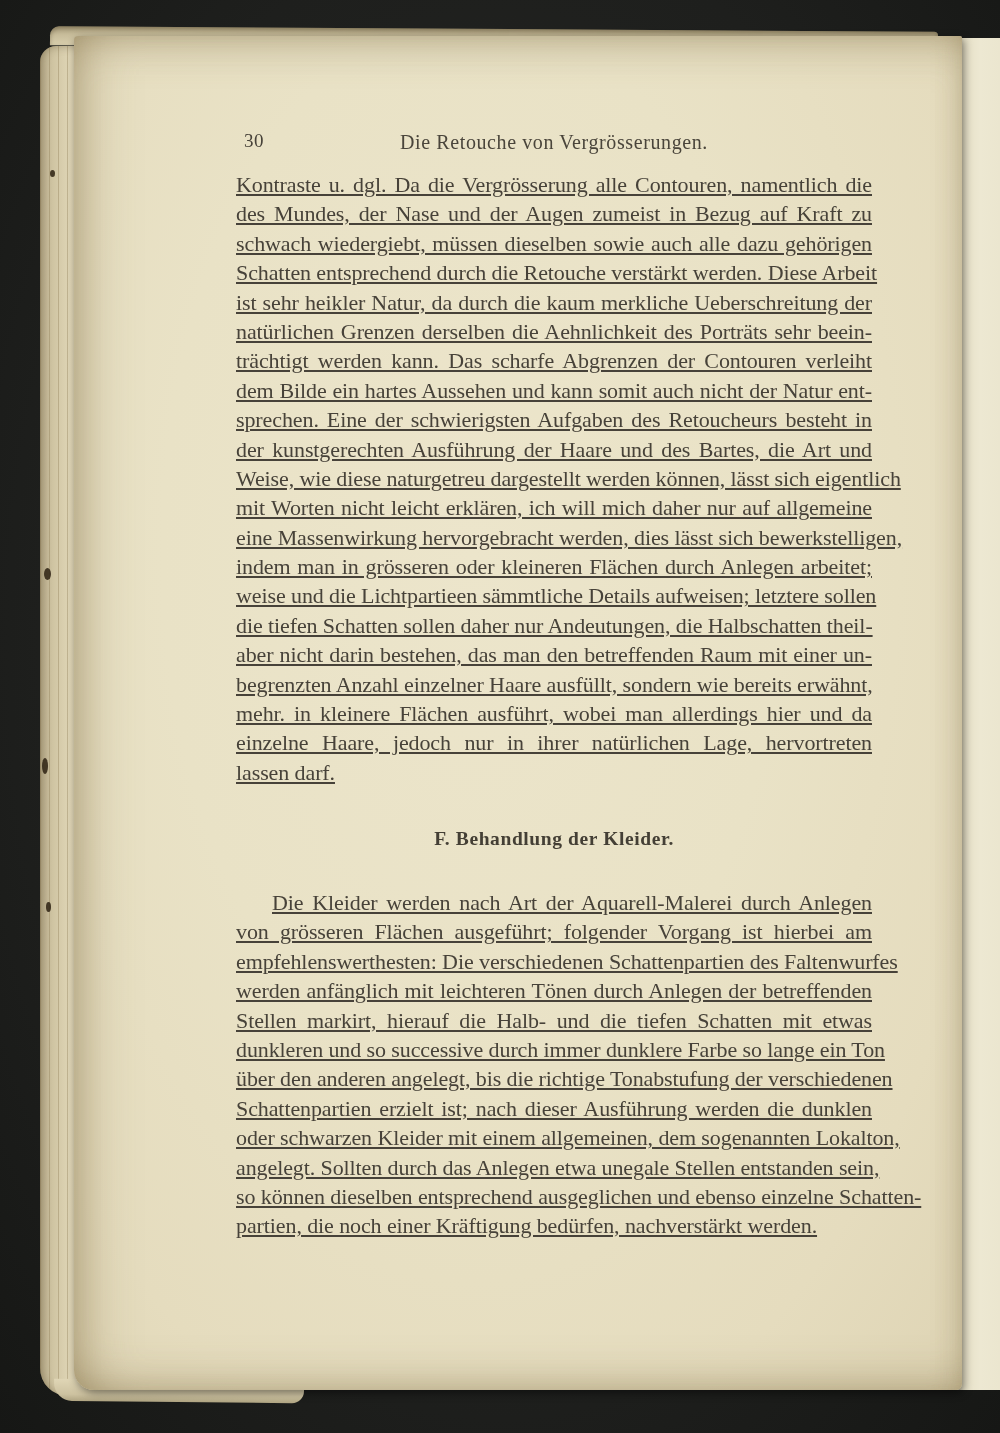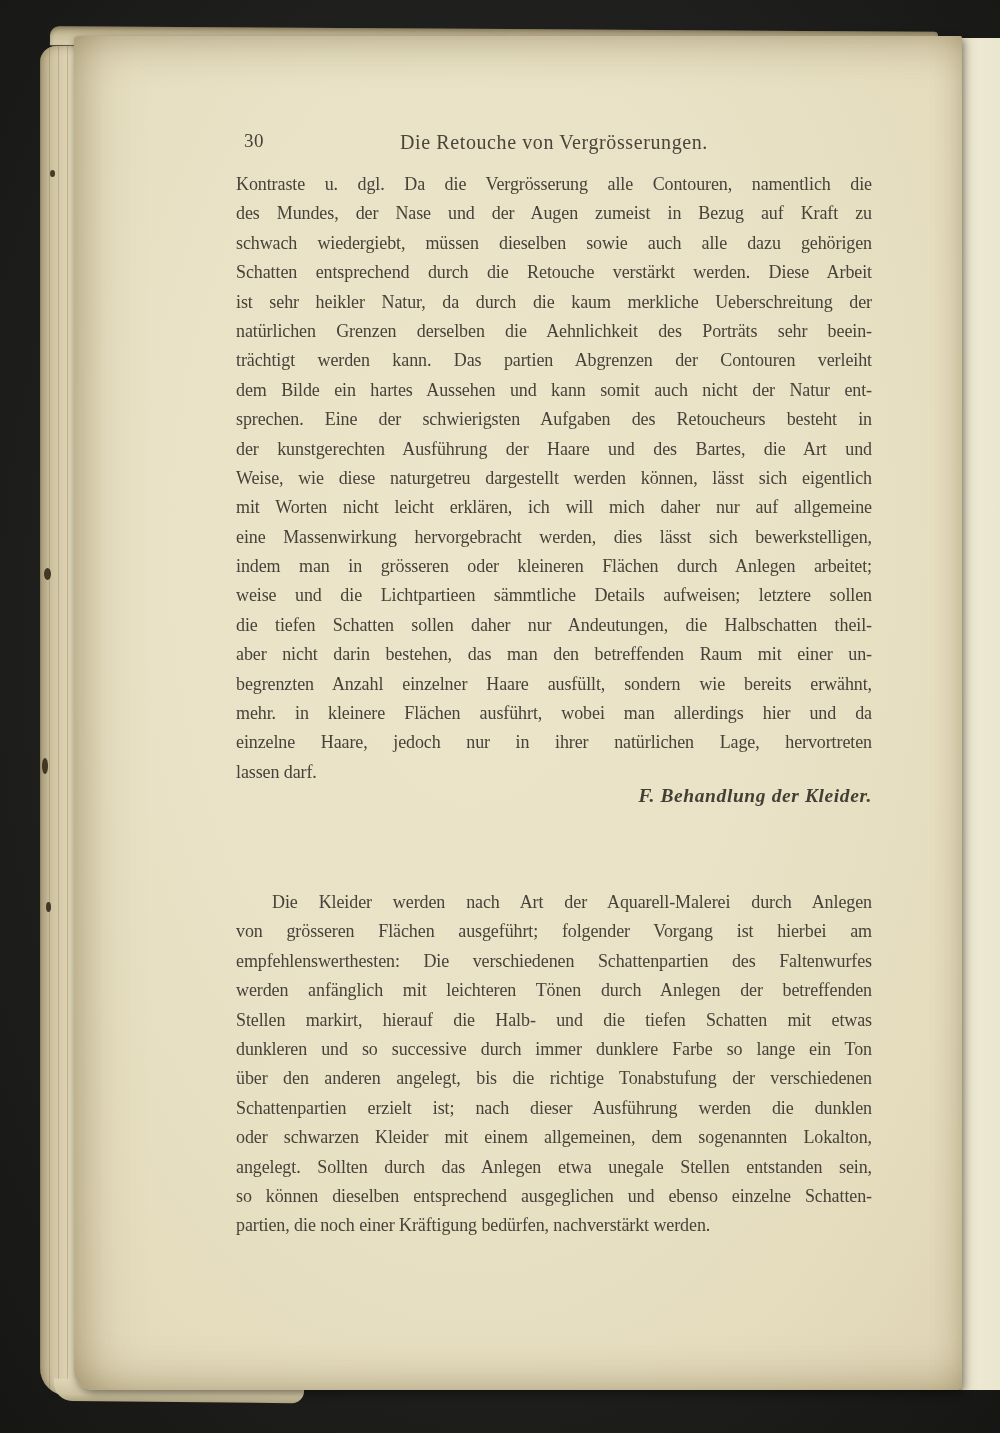--- a/index.html
+++ b/index.html
@@ -74,34 +74,35 @@
   }
   .running-header {
     display: block; text-align: center;
     font-size: 20px; color: #4a453b; letter-spacing: .6px;
     padding-top: 1px;
   }
 
   
   .para1 { position: absolute; top: 134px; left: 162px; width: 636px; }
   .section-heading {
-    position: absolute; top: 749px; left: 162px; width: 636px;
-    text-align: right; font-weight: bold;
-    font-size: 19.5px; color: #443f35; letter-spacing: .6px; font-style: italic;
+    position: absolute; top: 792px; left: 162px; width: 636px;
+    text-align: center; font-weight: bold;
+    font-size: 19.5px; color: #443f35; letter-spacing: .6px;
   }
   .para2 { position: absolute; top: 852px; left: 162px; width: 636px; }
 
   .line {
     white-space: nowrap;
     text-align: justify;
     text-align-last: justify;
     text-justify: inter-word;
     height: 29.4px; line-height: 29.4px;
-    font-size: 18px; letter-spacing: -0.1px;
+    font-size: 22px; letter-spacing: -0.1px;
     color: #474239;
+    text-decoration: underline;
   }
   .line.short { text-align-last: left; }
   .line.indent { padding-left: 36px; }
 </style>
 </head>
 <body>
 
 <div class="edges-top"></div>
 <div class="edges-left"></div>
 <div class="speck s1"></div>
@@ -118,21 +119,21 @@
     <span class="running-header">Die Retouche von Vergrösserungen.</span>
   </div>
 
   <div class="para1">
     <div class="line">Kontraste u. dgl. Da die Vergrösserung alle Contouren, namentlich die</div>
     <div class="line">des Mundes, der Nase und der Augen zumeist in Bezug auf Kraft zu</div>
     <div class="line">schwach wiedergiebt, müssen dieselben sowie auch alle dazu gehörigen</div>
     <div class="line">Schatten entsprechend durch die Retouche verstärkt werden. Diese Arbeit</div>
     <div class="line">ist sehr heikler Natur, da durch die kaum merkliche Ueberschreitung der</div>
     <div class="line">natürlichen Grenzen derselben die Aehnlichkeit des Porträts sehr beein-</div>
-    <div class="line">trächtigt werden kann. Das partien Abgrenzen der Contouren verleiht</div>
+    <div class="line">trächtigt werden kann. Das scharfe Abgrenzen der Contouren verleiht</div>
     <div class="line">dem Bilde ein hartes Aussehen und kann somit auch nicht der Natur ent-</div>
     <div class="line">sprechen. Eine der schwierigsten Aufgaben des Retoucheurs besteht in</div>
     <div class="line">der kunstgerechten Ausführung der Haare und des Bartes, die Art und</div>
     <div class="line">Weise, wie diese naturgetreu dargestellt werden können, lässt sich eigentlich</div>
     <div class="line">mit Worten nicht leicht erklären, ich will mich daher nur auf allgemeine</div>
     <div class="line">eine Massenwirkung hervorgebracht werden, dies lässt sich bewerkstelligen,</div>
     <div class="line">indem man in grösseren oder kleineren Flächen durch Anlegen arbeitet;</div>
     <div class="line">weise und die Lichtpartieen sämmtliche Details aufweisen; letztere sollen</div>
     <div class="line">die tiefen Schatten sollen daher nur Andeutungen, die Halbschatten theil-</div>
     <div class="line">aber nicht darin bestehen, das man den betreffenden Raum mit einer un-</div>

